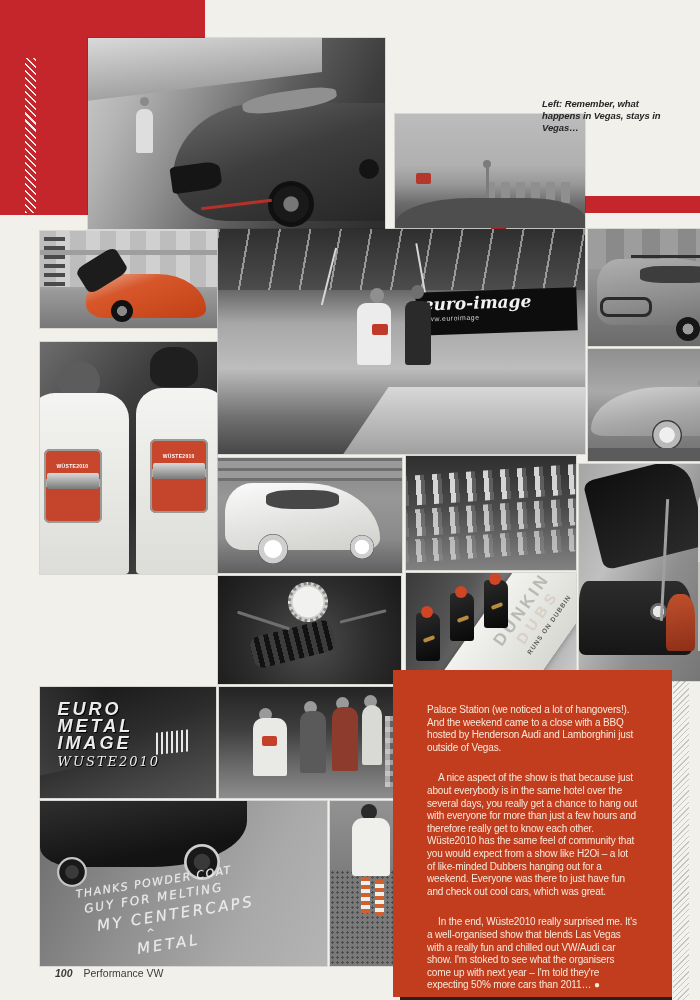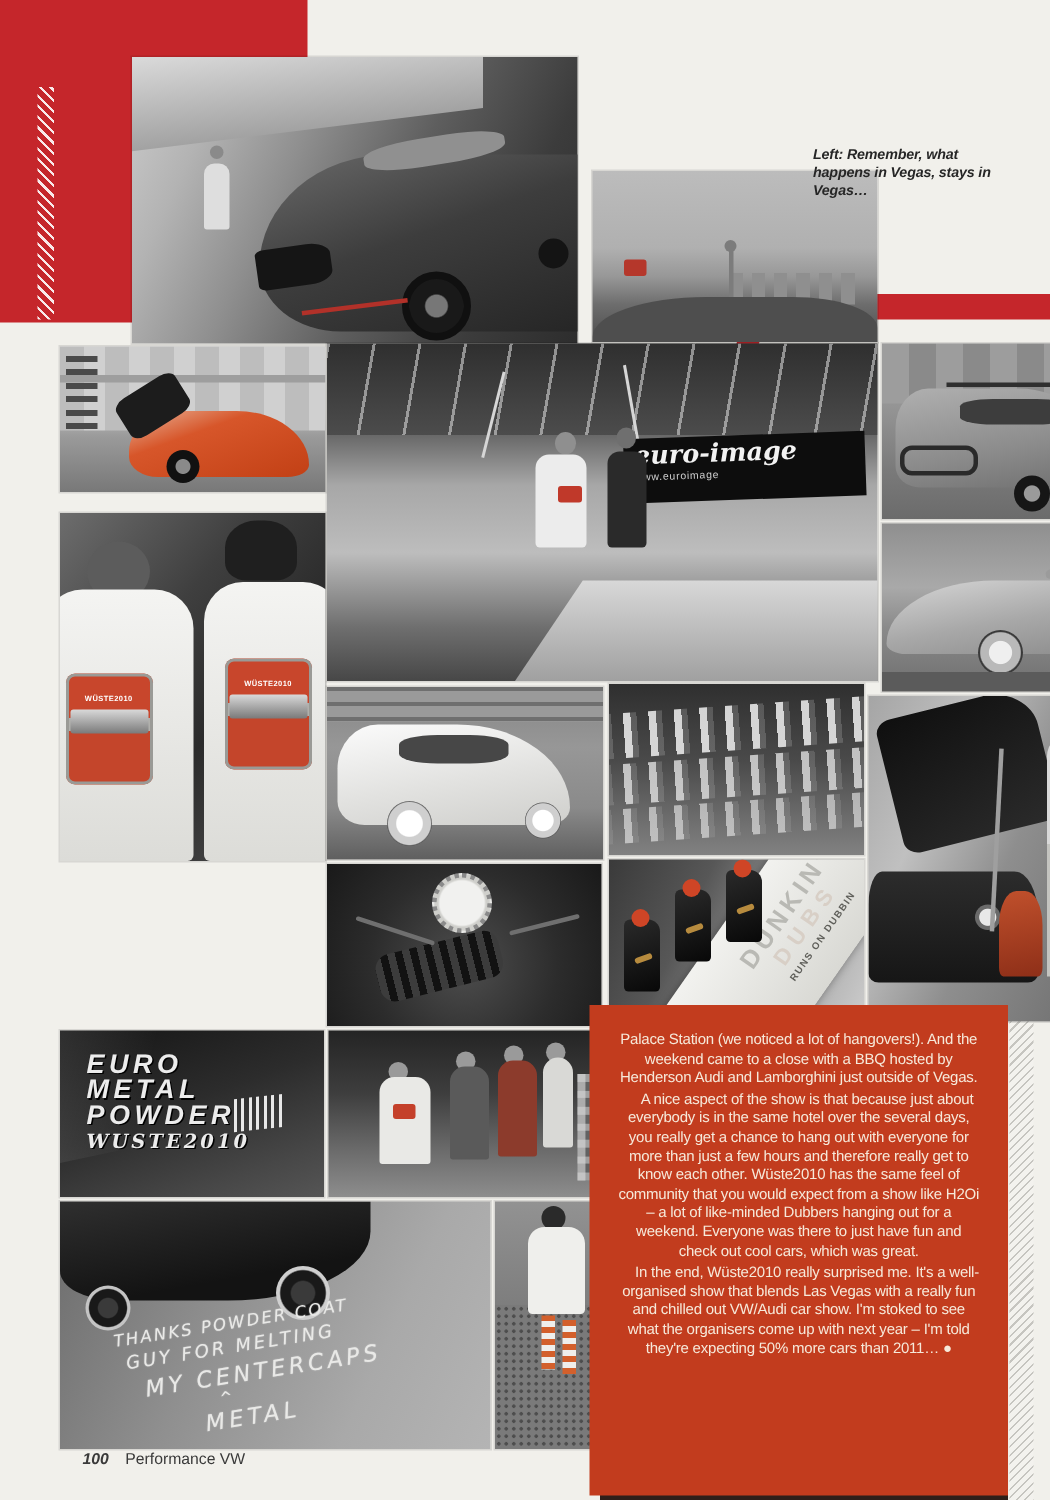--- a/index.html
+++ b/index.html
@@ -10,21 +10,21 @@
   .ph{position:absolute;overflow:hidden;background:#8a8a8a;box-shadow:0 0 0 1px rgba(0,0,0,.10);}
   .art{position:absolute;}
   
   #corner-red{left:0;top:0;width:205px;height:215px;background:#c5262b;}
   #corner-hatch{left:25px;top:58px;width:11px;height:155px;
     background:repeating-linear-gradient(45deg,rgba(255,255,255,.9) 0 1.5px,rgba(255,255,255,0) 1.5px 5px);}
   #red-bar{left:536px;top:196px;width:164px;height:17px;background:#c5262b;}
   #red-wedge{left:492px;top:213px;width:15px;height:25px;background:#c5262b;transform:skewX(-16deg);}
   #article-block{left:393px;top:670px;width:279px;height:327px;background:#c23c1e;
     color:#f6e9da;font-size:10px;line-height:12.6px;letter-spacing:-0.15px;padding:16px 16px;box-sizing:border-box;}
-  #article-block p{margin:2px;text-align:center;}
+  #article-block p{margin:18px;}
   #article-block p.ind{text-indent:11px;}
   #article-block p.note{margin-top:14px;}
   #scan-strip{left:400px;top:994px;width:272px;height:6px;background:#2e1f1a;}
   #tex-right{left:673px;top:670px;width:16px;height:330px;
     background:repeating-linear-gradient(135deg,#c6c5c0 0 1px,#f3f2ee 1px 4px);}
   
   .cap{position:absolute;font-weight:bold;font-size:9.5px;line-height:12px;color:#262626;margin:0;letter-spacing:-0.1px;}
   #cap-a5{left:358px;top:14px;width:136px;}
   #cap-vegas{left:542px;top:98px;width:122px;font-style:italic;}
   #footer{left:55px;top:967px;font-size:10.5px;color:#3a3a3a;}
@@ -153,21 +153,21 @@
   .bo-w1{font-weight:bold;font-size:17px;letter-spacing:3px;color:#b9b9b4;}
   .bo-w2{font-weight:bold;font-size:15px;letter-spacing:5px;color:#d8cfc6;margin-top:-2px;}
   .bo-w3{font-weight:bold;font-size:6.5px;letter-spacing:1px;color:#5f5f5a;margin-top:2px;}
   .bo-bottle{position:absolute;width:24px;height:48px;background:linear-gradient(160deg,#2a2a2a,#080808);border-radius:4px 8px 3px 3px;}
   .bo-cap{position:absolute;width:12px;height:12px;border-radius:50%;background:#cf4526;}
   .bo-gold{position:absolute;width:12px;height:4px;background:#b78b3e;transform:rotate(-20deg);border-radius:2px;}
   .ei-shine{left:-10%;top:-20%;width:70%;height:90%;background:linear-gradient(115deg,rgba(255,255,255,.16),rgba(255,255,255,0) 60%);transform:rotate(-12deg);}
   .ei-decal{left:10%;top:13%;color:#ececec;}
   .ei-decal .dl{display:block;font-weight:bold;font-style:italic;font-size:18px;line-height:17px;letter-spacing:3px;
     text-shadow:1px 1px 0 #000;}
-  .ei-decal .ds{display:block;font-style:italic;font-weight:bold;font-size:13px;letter-spacing:2px;margin-top:2px;
+  .ei-decal .ds{display:block;font-style:italic;font-weight:normal;font-size:13px;letter-spacing:2px;margin-top:2px;
     font-family:"DejaVu Serif",serif;text-shadow:1px 1px 0 #000;}
   .ei-bars{left:66%;top:40%;width:34px;height:22px;background:repeating-linear-gradient(90deg,#e8e8e8 0 2px,rgba(0,0,0,0) 2px 5px);transform:skewY(-6deg);}
   .gr-person{position:absolute;border-radius:10px 10px 2px 2px;}
   .gr-p1{left:16%;top:28%;width:34px;height:58px;background:#e9e9e6;}
   .gr-p1b{left:20%;top:44%;width:15px;height:10px;background:#c4402a;border-radius:2px;position:absolute;}
   .gr-p2{left:38%;top:22%;width:26px;height:62px;background:#5a5a5a;}
   .gr-p3{left:53%;top:18%;width:26px;height:64px;background:#8c3b2c;}
   .gr-p4{left:67%;top:16%;width:20px;height:60px;background:#d9d9d6;}
   .gr-head{position:absolute;border-radius:50%;background:#9a9a9a;width:13px;height:13px;}
   .gr-plaid{right:0;top:26%;width:22%;height:64%;
@@ -325,21 +325,21 @@
     <div class="bo-bottle" style="left:46%;top:6%;"></div>
     <div class="bo-cap" style="left:49%;top:0;"></div>
     <div class="bo-gold" style="left:50%;top:28%;"></div>
   </figure>
 
   <figure class="ph" id="ph-eit" title="Euro Image Tuning windscreen decal on matte black car">
     <div class="art ei-shine"></div>
     <div class="art ei-decal">
       <span class="dl">EURO</span>
       <span class="dl">METAL</span>
-      <span class="dl">POWDER</span>
+      <span class="dl">IMAGE</span>
       <span class="ds">WUSTE2010</span>
     </div>
     <div class="art ei-bars"></div>
   </figure>
 
   <figure class="ph" id="ph-group" title="Group of friends crouched beside a black car in the garage">
     <div class="gr-head" style="left:19%;top:19%;"></div>
     <div class="gr-person gr-p1"></div>
     <div class="gr-p1b"></div>
     <div class="gr-head" style="left:40%;top:13%;"></div>

